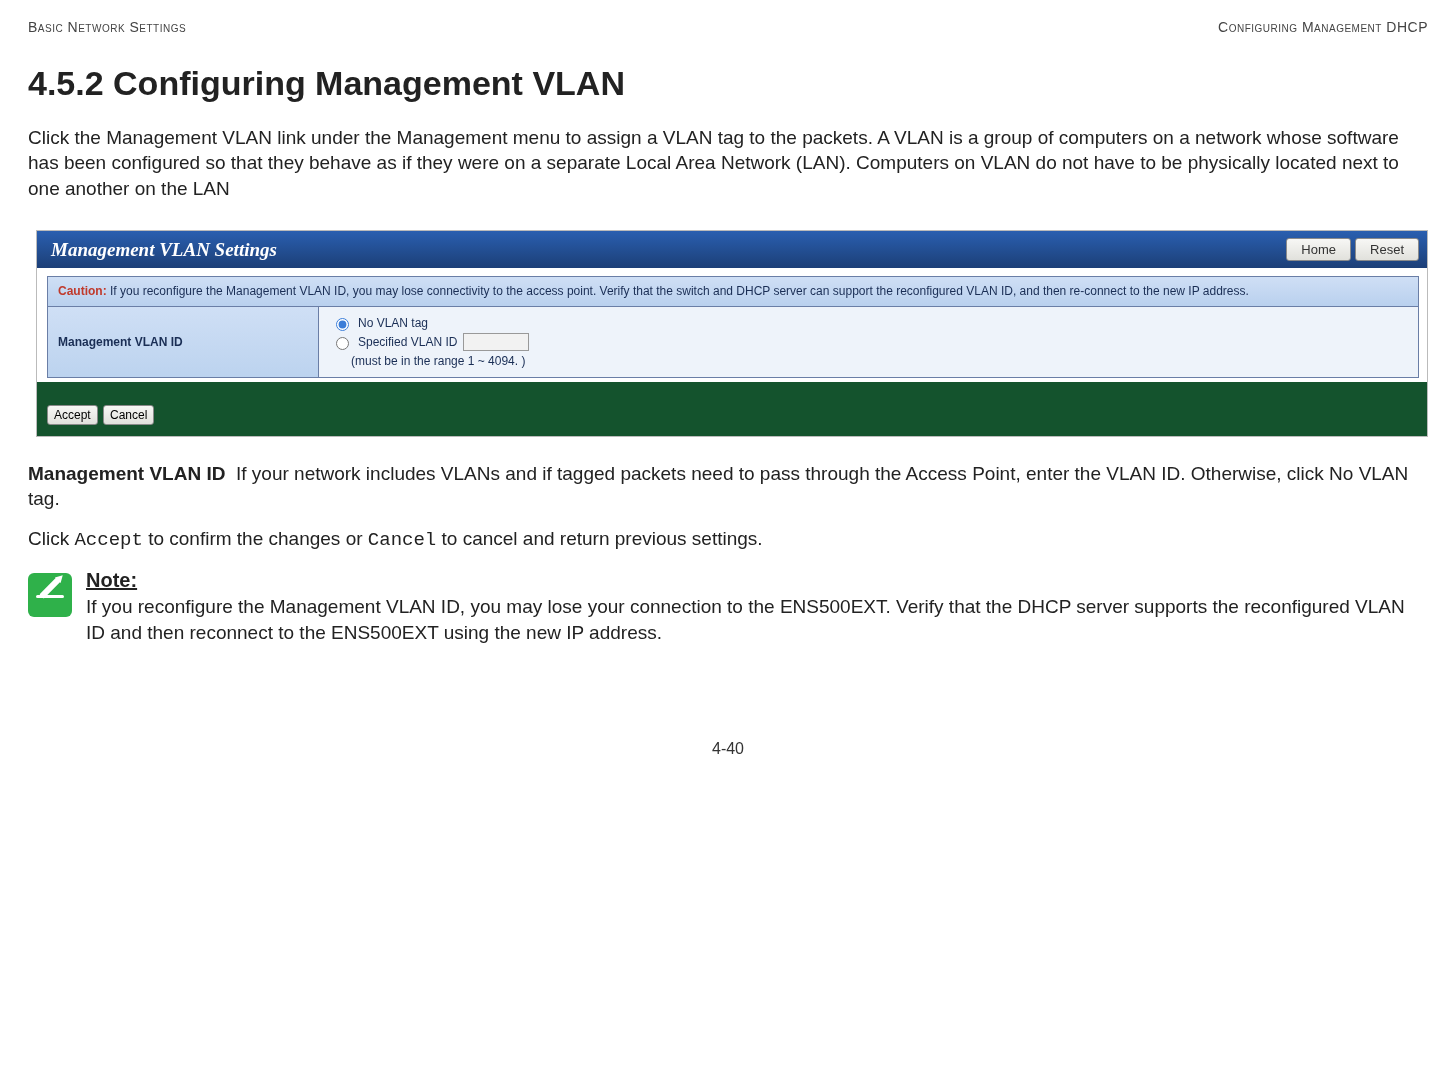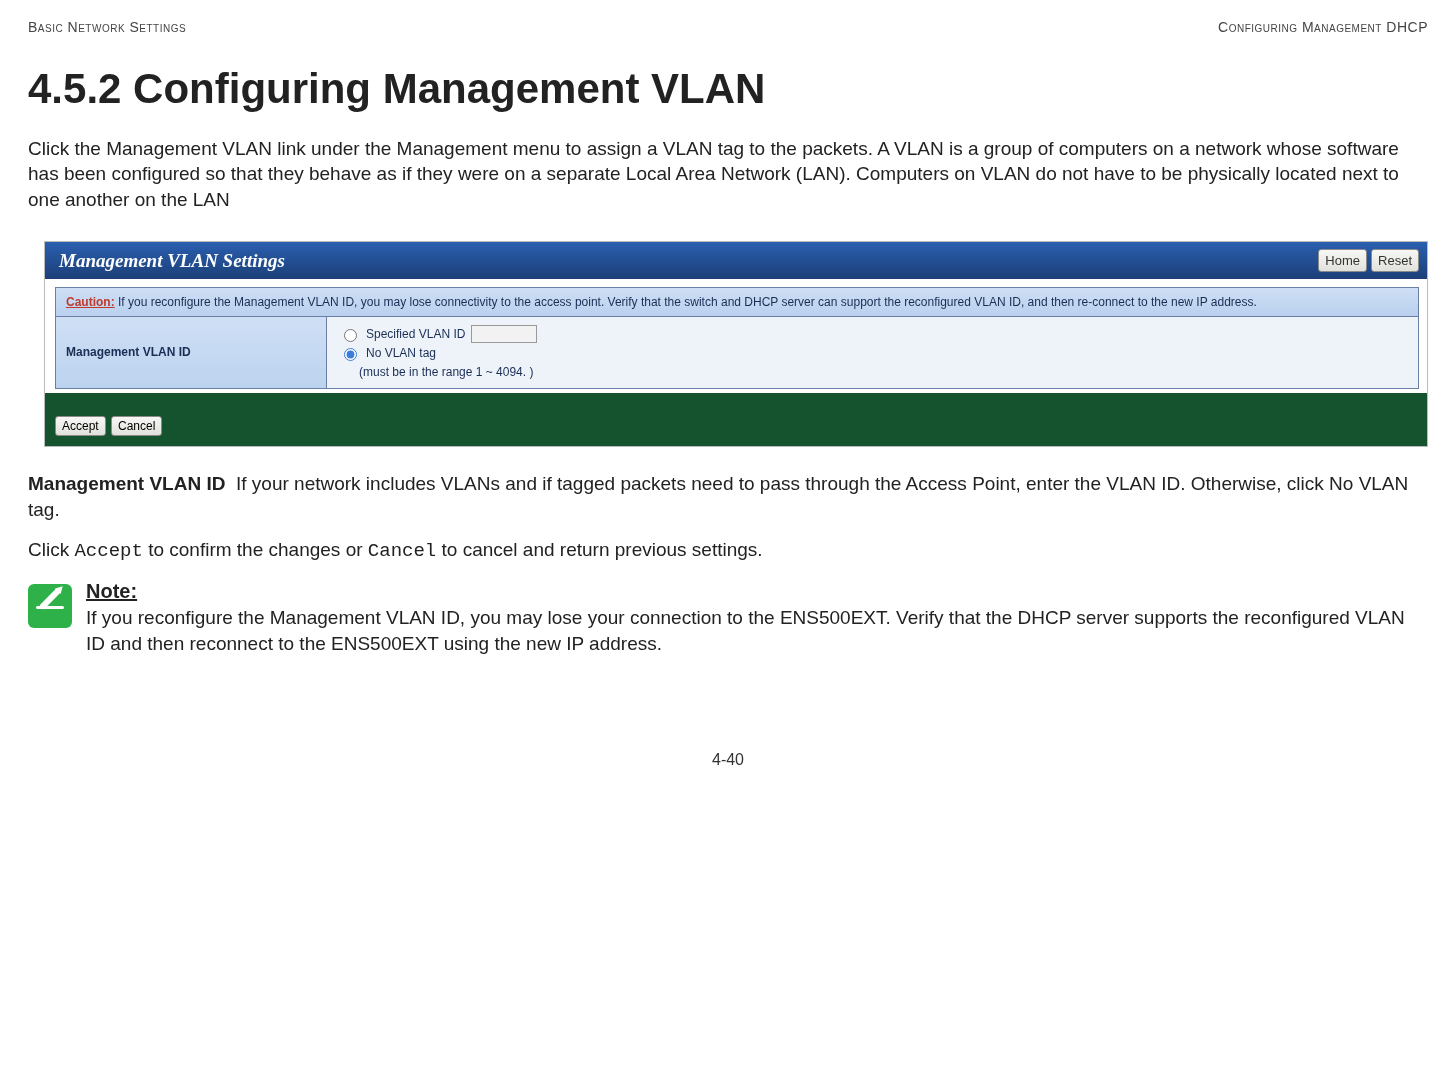--- a/index.html
+++ b/index.html
@@ -15,31 +15,31 @@
       justify-content: space-between;
       font-variant: small-caps;
       font-size: 14px;
       letter-spacing: 0.5px;
       color: #444;
       margin-bottom: 24px;
     }
     h1 {
       font-family: Verdana, Geneva, sans-serif;
       font-weight: bold;
-      font-size: 42px;
+      font-size: 34px;
       color: #222;
       margin: 4px 0 18px 0;
     }
     .intro {
       margin-bottom: 28px;
     }
     .screenshot {
       border: 1px solid #bbb;
       background: #fff;
-      margin: 8px 0 24px 16px;
+      margin: 8px 0 24px 8px;
       padding: 0;
     }
     .ss-titlebar {
       background: linear-gradient(#2a5fb0,#1c3f77);
       color: #fff;
       display: flex;
       align-items: center;
       justify-content: space-between;
       padding: 6px 8px 6px 14px;
       font-weight: bold;
@@ -53,21 +53,21 @@
     }
     .ss-btn {
       background: linear-gradient(#f7f7f5,#e1e1dc);
       border: 1px solid #8a8a8a;
       border-radius: 3px;
       color: #333;
       font-family: Arial, sans-serif;
       font-size: 13px;
       font-style: normal;
       font-weight: normal;
-      padding: 3px 6px;
+      padding: 3px 14px;
       cursor: pointer;
     }
     .ss-body {
       padding: 8px 10px 4px 10px;
     }
     .ss-table {
       border: 1px solid #6a7ea6;
       width: 100%;
       border-collapse: collapse;
       font-size: 12px;
@@ -77,21 +77,20 @@
       background: linear-gradient(#cfdff5,#b9d0ee);
       border-bottom: 1px solid #6a7ea6;
       padding: 6px 10px;
       color: #1a2e55;
       font-size: 12px;
       line-height: 1.35;
     }
     .ss-caution .cw {
       color: #c0392b;
       font-weight: bold;
-      text-decoration: underline;
     }
     .ss-row {
       display: flex;
     }
     .ss-cell-label {
       width: 250px;
       min-width: 250px;
       background: linear-gradient(#cfdff5,#bcd3ef);
       border-right: 1px solid #6a7ea6;
       padding: 22px 10px;
@@ -236,27 +235,27 @@
   </div>
   <div class="ss-body">
     <div class="ss-table">
       <div class="ss-caution">
         <span class="cw">Caution:</span><span> If you reconfigure the Management VLAN ID, you may lose connectivity to the access point. Verify that the switch and DHCP server can support the reconfigured VLAN ID, and then re-connect to the new IP address.</span>
       </div>
       <div class="ss-row">
         <div class="ss-cell-label">Management VLAN ID</div>
         <div class="ss-cell-value">
           <div class="ss-radio-line">
+            <input type="radio" name="vlanopt" checked="" style="">
+            <span>No VLAN tag</span>
+          </div>
+          <div class="ss-radio-line">
             <input type="radio" name="vlanopt" style="">
             <span>Specified VLAN ID</span>
             <input type="text" style="">
-          </div>
-          <div class="ss-radio-line">
-            <input type="radio" name="vlanopt" checked="" style="">
-            <span>No VLAN tag</span>
           </div>
           <div class="ss-hint">(must be in the range 1 ~ 4094. )</div>
         </div>
       </div>
     </div>
   </div>
   <div class="ss-footer">
     <button class="ss-ftr-btn">Accept</button>
     <button class="ss-ftr-btn">Cancel</button>
   </div>

